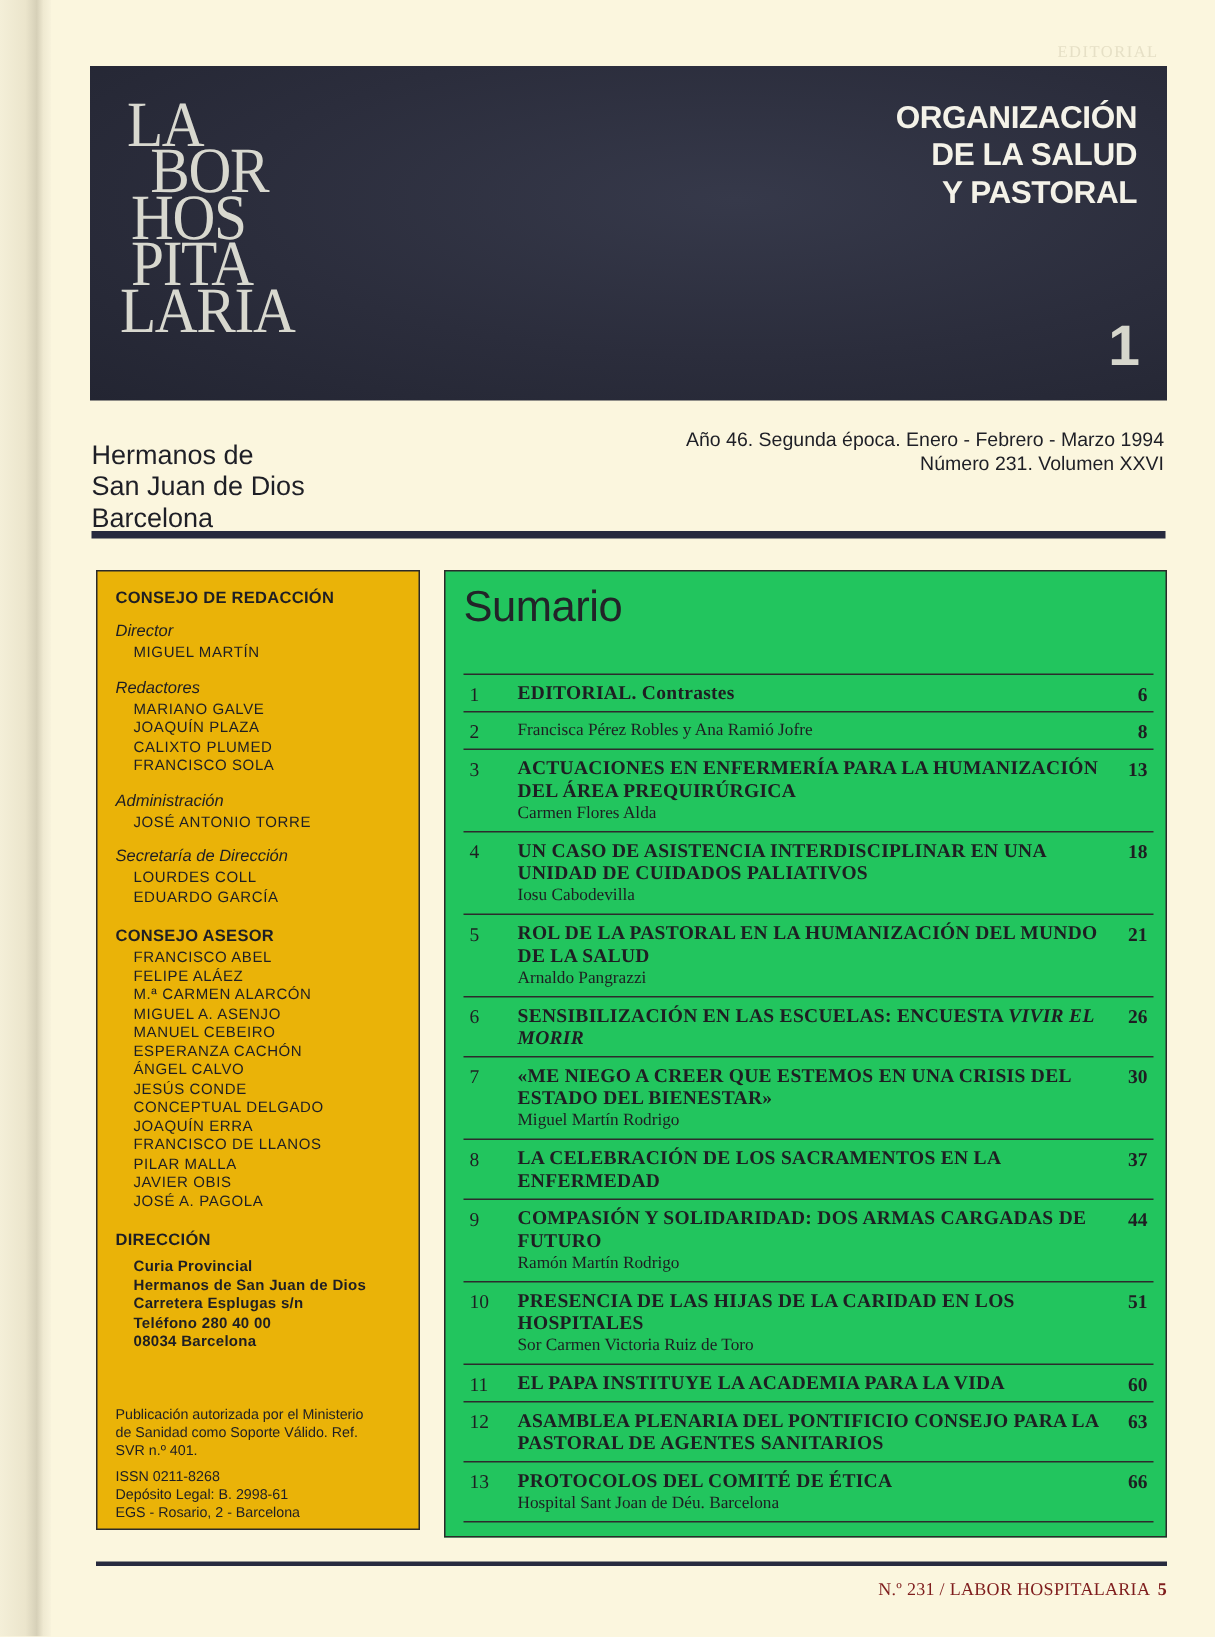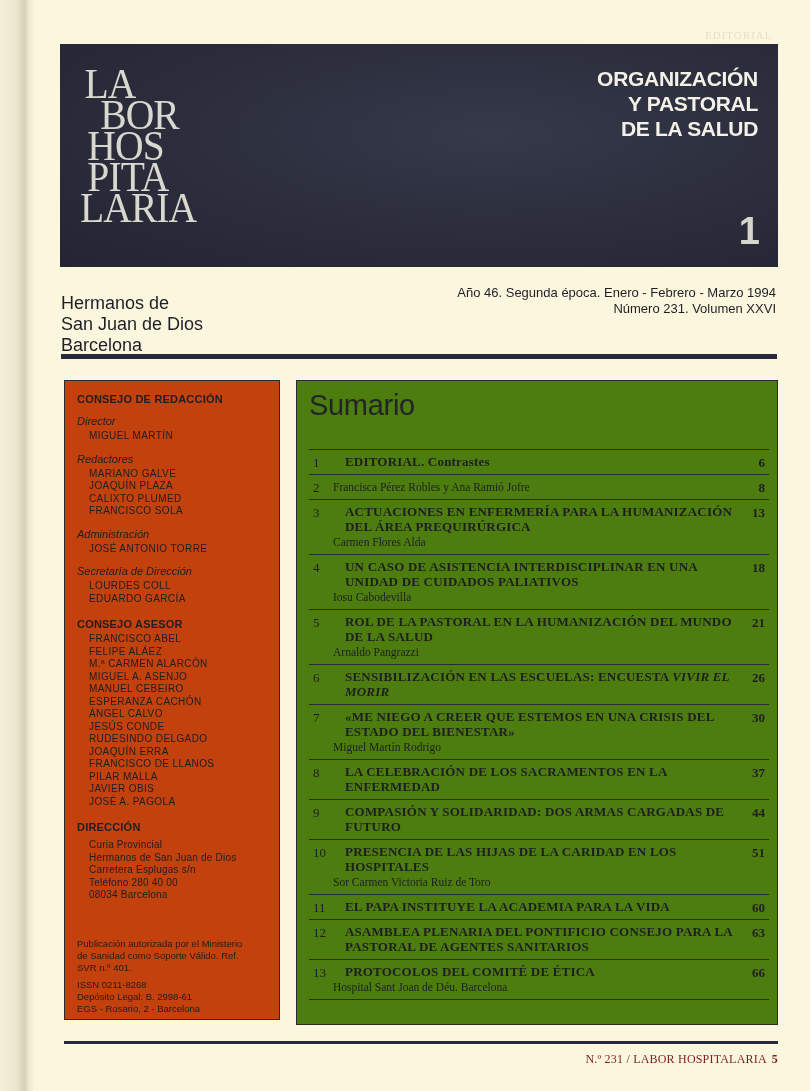--- a/index.html
+++ b/index.html
@@ -55,53 +55,53 @@
       position: absolute; right: 34px; top: 285px; text-align: right;
       font-size: 13px; line-height: 16px; color: #1e1f26;
     }
     .rule-top {
       position: absolute; left: 61px; top: 354px; width: 716px; height: 5px;
       background: #272a3e;
     }
     
     .masthead {
       position: absolute; left: 64px; top: 380px; width: 216px; height: 640px;
-      border: 1.5px solid #2a2a2a; background: #c2410c;
+      border: 1.5px solid #2a2a2a; background: #eab308;
       padding: 12px 0 0 12px; font-size: 10.5px; color: #1e1e24;
     }
     .mh-heading { font-weight: bold; font-size: 11px; letter-spacing: 0.2px; }
     .mh-role { font-style: italic; margin-top: 10px; font-size: 11px; }
     .mh-names { padding-left: 12px; line-height: 12.5px; margin-top: 3px; letter-spacing: 0.4px; font-size: 10px; }
     .mh-block { margin-top: 13px; }
-    .mh-address { padding-left: 12px; margin-top: 6px; line-height: 12.5px; font-size: 10px; letter-spacing: 0.2px; }
+    .mh-address { padding-left: 12px; margin-top: 6px; line-height: 12.5px; font-size: 10px; letter-spacing: 0.2px; font-weight: bold; }
     .mh-legal { position: absolute; left: 12px; top: 557px; font-size: 9.5px; line-height: 12px; width: 200px; }
     .mh-legal .gap { margin-top: 5px; }
     
     .summary {
       position: absolute; left: 296px; top: 380px; width: 482px; height: 645px;
-      border: 1.5px solid #2a2a2a; background: #4d7c0f;
+      border: 1.5px solid #2a2a2a; background: #22c55e;
     }
     .summary-title {
       position: absolute; left: 12px; top: 8px; font-size: 29px; color: #222428;
       letter-spacing: -0.3px;
     }
     .toc { position: absolute; left: 12px; top: 68px; width: 460px; }
     .toc-item {
       position: relative; border-top: 1px solid #2c2c2c;
       font-family: "Liberation Serif", serif;
       padding: 4px 0 5px 0;
     }
     .toc-item:last-child { border-bottom: 1px solid #2c2c2c; }
     .toc-num { position: absolute; left: 4px; top: 5px; font-size: 13px; width: 22px; }
     .toc-title {
       margin-left: 36px; margin-right: 36px; font-weight: bold; font-size: 13px;
       line-height: 15px; letter-spacing: 0.2px; text-transform: none;
     }
     .toc-title i { font-style: italic; }
-    .toc-author { margin-left: 24px; font-size: 11.5px; line-height: 14px; margin-top: 1px; }
+    .toc-author { margin-left: 36px; font-size: 11.5px; line-height: 14px; margin-top: 1px; }
     .toc-page { position: absolute; right: 4px; top: 5px; font-weight: bold; font-size: 13px; }
     
     .rule-bottom {
       position: absolute; left: 64px; top: 1041px; width: 714px; height: 3px; background: #272a3e;
     }
     .footer {
       position: absolute; right: 32px; top: 1052px;
       font-family: "Liberation Serif", serif; font-size: 12px; color: #7f1d1d; letter-spacing: 0.2px;
     }
     .footer b { margin-left: 5px; }
@@ -115,22 +115,22 @@
 <div class="banner">
   <div class="logo">
     <div class="l1">LA</div>
     <div class="l2">BOR</div>
     <div class="l3">HOS</div>
     <div class="l4">PITA</div>
     <div class="l5">LARIA</div>
   </div>
   <div class="section-title">
     <div>ORGANIZACIÓN</div>
+    <div>DE LA SALUD</div>
     <div>Y PASTORAL</div>
-    <div>DE LA SALUD</div>
   </div>
   <div class="issue-big">1</div>
 </div>
 
 <div class="publisher">
   <div>Hermanos de</div>
   <div>San Juan de Dios</div>
   <div>Barcelona</div>
 </div>
 
@@ -172,21 +172,21 @@
     <div class="mh-heading">CONSEJO ASESOR</div>
     <div class="mh-names">
       <div>FRANCISCO ABEL</div>
       <div>FELIPE ALÁEZ</div>
       <div>M.ª CARMEN ALARCÓN</div>
       <div>MIGUEL A. ASENJO</div>
       <div>MANUEL CEBEIRO</div>
       <div>ESPERANZA CACHÓN</div>
       <div>ÁNGEL CALVO</div>
       <div>JESÚS CONDE</div>
-      <div>RUDESINDO DELGADO</div>
+      <div>CONCEPTUAL DELGADO</div>
       <div>JOAQUÍN ERRA</div>
       <div>FRANCISCO DE LLANOS</div>
       <div>PILAR MALLA</div>
       <div>JAVIER OBIS</div>
       <div>JOSÉ A. PAGOLA</div>
     </div>
   </div>
 
   <div class="mh-block">
     <div class="mh-heading">DIRECCIÓN</div>
@@ -261,20 +261,21 @@
 
     <div class="toc-item">
       <span class="toc-num">8</span>
       <div class="toc-title">LA CELEBRACIÓN DE LOS SACRAMENTOS EN LA ENFERMEDAD</div>
       <span class="toc-page">37</span>
     </div>
 
     <div class="toc-item">
       <span class="toc-num">9</span>
       <div class="toc-title">COMPASIÓN Y SOLIDARIDAD: DOS ARMAS CARGADAS DE FUTURO</div>
+      <div class="toc-author">Ramón Martín Rodrigo</div>
       <span class="toc-page">44</span>
     </div>
 
     <div class="toc-item">
       <span class="toc-num">10</span>
       <div class="toc-title">PRESENCIA DE LAS HIJAS DE LA CARIDAD EN LOS HOSPITALES</div>
       <div class="toc-author">Sor Carmen Victoria Ruiz de Toro</div>
       <span class="toc-page">51</span>
     </div>
 

